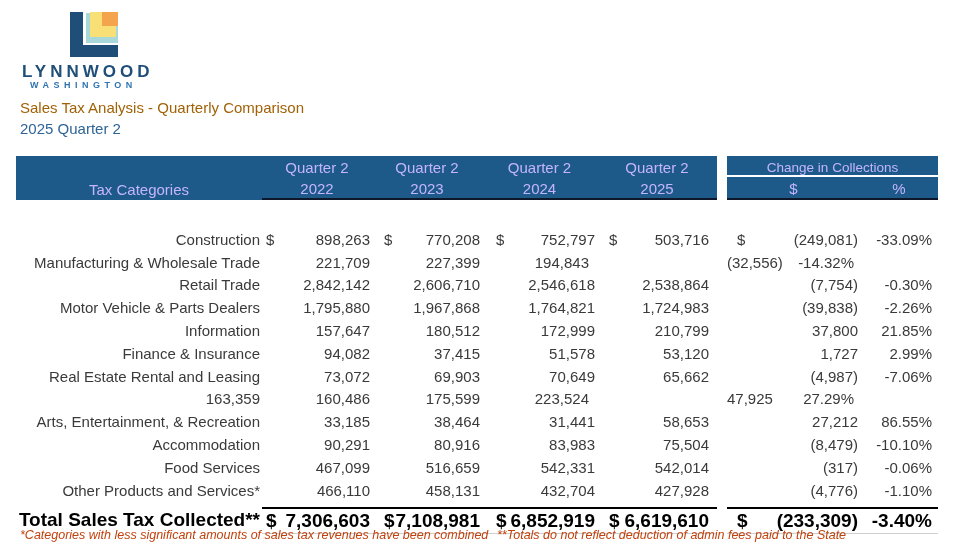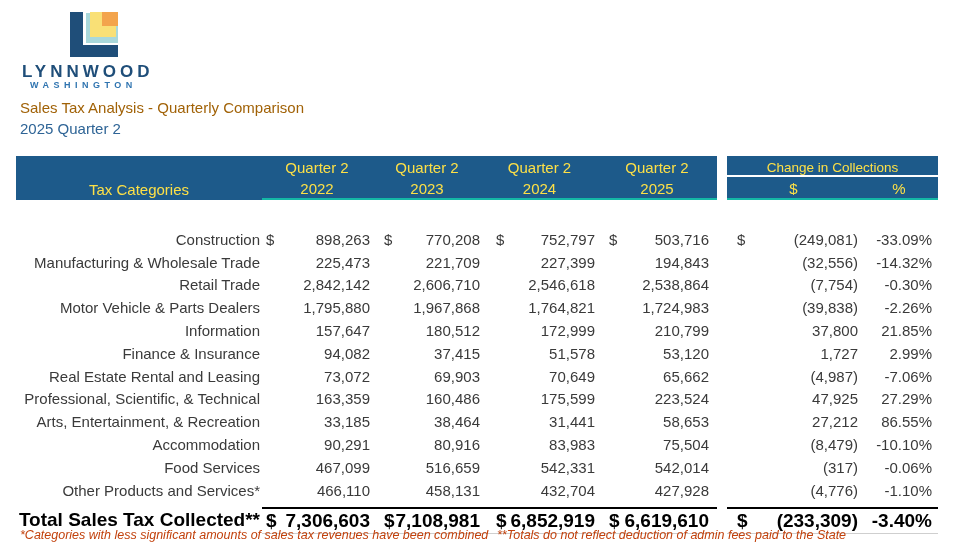--- a/index.html
+++ b/index.html
@@ -34,26 +34,26 @@
   .report-subtitle { position:absolute; left:20px; top:120px; font-size:15px; color:#2E6496; }
 
   
   .tax-table { position:absolute; left:16px; top:156px; width:922px; }
   .grid-row {
     display:grid;
     grid-template-columns:246px 110px 110px 115px 120px 10px 133px 78px;
   }
 
   
-  .hdr .cell { background:#1D5A8A; color:#fde047; display:flex; align-items:center; justify-content:center; font-size:15px; height:22px; }
+  .hdr .cell { background:#1D5A8A; color:#c4b5fd; display:flex; align-items:center; justify-content:center; font-size:15px; height:22px; }
   .hdr .gap { background:#ffffff; }
   .hdr .chg-span { grid-column:7 / 9; position:relative; font-size:13.5px; }
   .hdr .chg-span .chg-underline { position:absolute; left:0; right:0; bottom:1px; height:2px; background:#ffffff; }
   .hdr2 .cell { height:22px; }
-  .hdr2 .black-underline { border-bottom:2px solid #14b8a6; }
+  .hdr2 .black-underline { border-bottom:2px solid #0f172a; }
 
   
   .tbody { padding-top:28px; }
   .body-row .cell { height:22.8px; display:flex; align-items:center; font-size:15px; color:#3a3a3a; }
   .cell.cat { justify-content:flex-end; padding-right:2px; }
   .cell.num { justify-content:space-between; }
   .cell.num .val { text-align:right; }
   .cell.q22 { padding-left:4px;  padding-right:2px; }
   .cell.q23 { padding-left:12px; padding-right:2px; }
   .cell.q24 { padding-left:14px; padding-right:2px; }
@@ -135,24 +135,20 @@
       <div class="cell"></div>
       <div class="cell num chg">
         <span class="dollar">$</span>
         <span class="val">(249,081)</span>
       </div>
       <div class="cell pct">-33.09%</div>
     </div>
 
     <div class="grid-row body-row">
       <div class="cell cat">Manufacturing &amp; Wholesale Trade</div>
-      <div class="cell num q22">
-        <span class="dollar"></span>
-        <span class="val">225,473</span>
-      </div>
       <div class="cell num q23">
         <span class="dollar"></span>
         <span class="val">221,709</span>
       </div>
       <div class="cell num q24">
         <span class="dollar"></span>
         <span class="val">227,399</span>
       </div>
       <div class="cell num q25">
         <span class="dollar"></span>
@@ -290,21 +286,20 @@
       </div>
       <div class="cell"></div>
       <div class="cell num chg">
         <span class="dollar"></span>
         <span class="val">(4,987)</span>
       </div>
       <div class="cell pct">-7.06%</div>
     </div>
 
     <div class="grid-row body-row">
-      <div class="cell cat">Professional, Scientific, &amp; Technical</div>
       <div class="cell num q22">
         <span class="dollar"></span>
         <span class="val">163,359</span>
       </div>
       <div class="cell num q23">
         <span class="dollar"></span>
         <span class="val">160,486</span>
       </div>
       <div class="cell num q24">
         <span class="dollar"></span>

